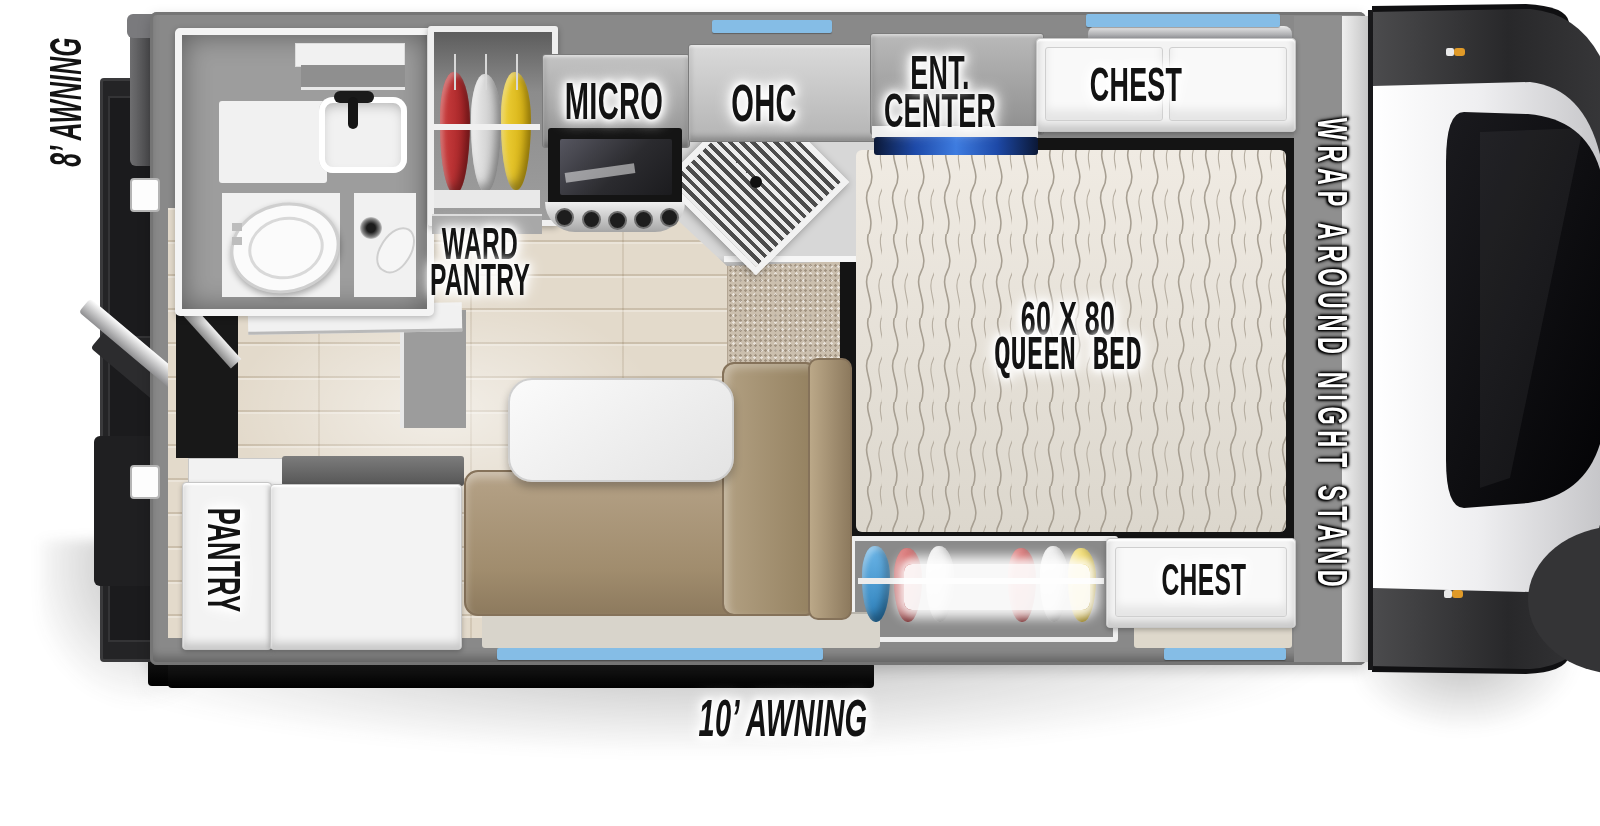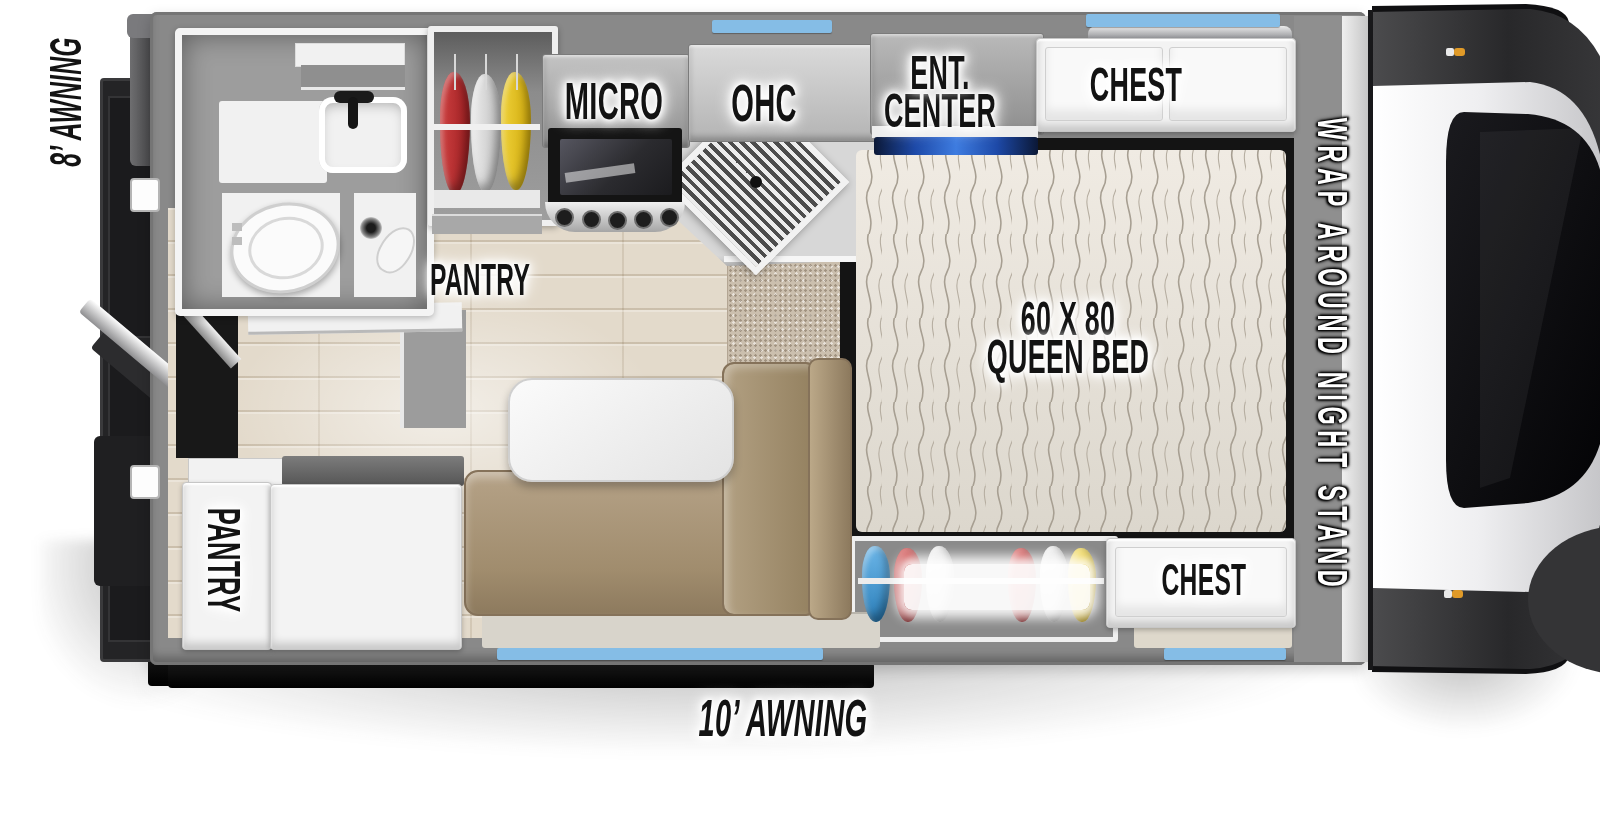--- a/index.html
+++ b/index.html
@@ -241,20 +241,23 @@
     </g>
   </svg>
 
   <div class="lbl s44 ital rotm90" style="left:66px;top:102px;">
       <span>8’ AWNING</span>
     </div>
   <div class="lbl s52 ital" style="left:783px;top:718px;">
       <span>10’ AWNING</span>
     </div>
 
+  <div class="lbl s44" style="left:480px;top:244px;">
+      <span>WARD</span>
+    </div>
   <div class="lbl s44" style="left:480px;top:280px;">
       <span>PANTRY</span>
     </div>
 
   <div class="lbl s52" style="left:764px;top:103px;">
       <span>OHC</span>
     </div>
   <div class="lbl s52" style="left:614px;top:101px;">
       <span>MICRO</span>
     </div>
@@ -266,21 +269,21 @@
       <span>ENT.</span>
     </div>
 
   <div class="lbl s48" style="left:1136px;top:84px;">
       <span>CHEST</span>
     </div>
 
   <div class="lbl s48" style="left:1068px;top:318px;">
       <span>60 X 80</span>
     </div>
-  <div class="lbl s48" style="left:1068px;top:356px;">
+  <div class="lbl s48" style="left:1068px;top:356px;font-family:Liberation Mono, monospace;">
       <span>QUEEN BED</span>
     </div>
 
   <div class="lbl s42 lbl-inv rot90" style="left:1332px;top:355px;">
       <span>WRAP AROUND NIGHT STAND</span>
     </div>
 
   <div class="lbl s44" style="left:1204px;top:580px;">
       <span>CHEST</span>
     </div>

